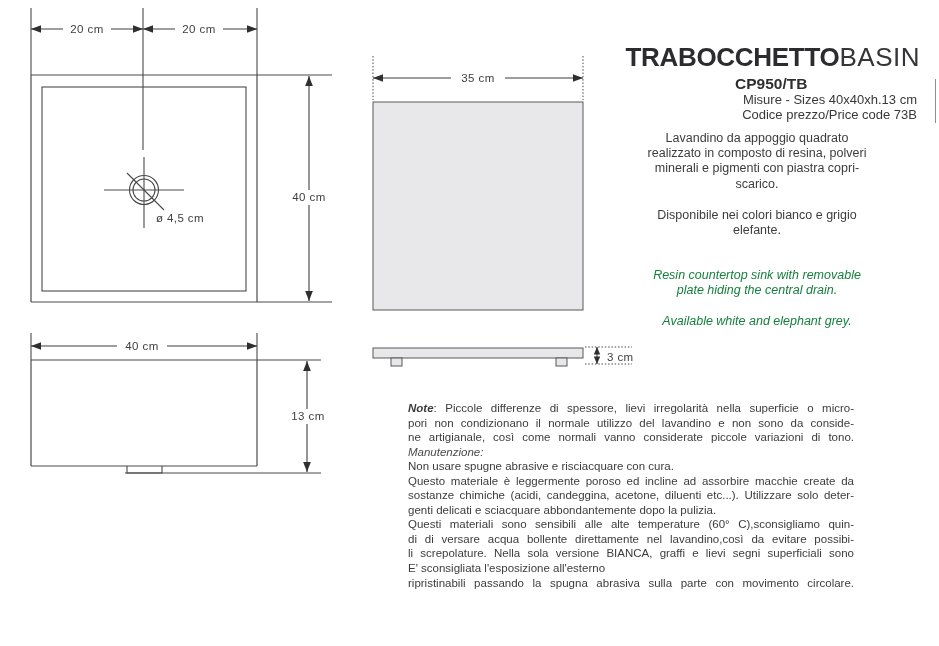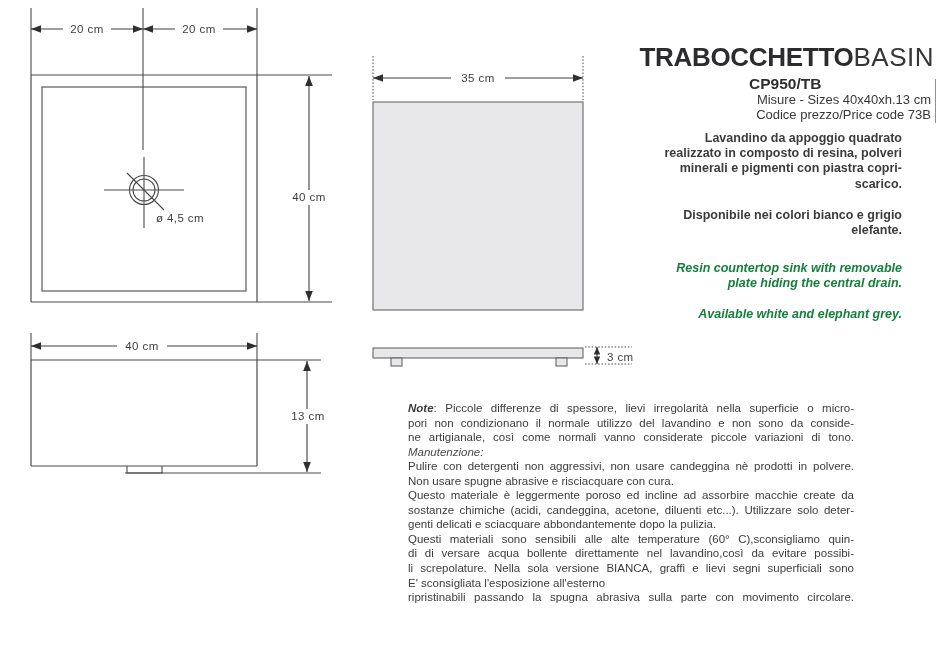--- a/index.html
+++ b/index.html
@@ -11,33 +11,33 @@
   #drawings{position:absolute;left:0;top:0;}
   .dwg-line{stroke:#4a4a4c;stroke-width:1.2;fill:none;}
   .ext{stroke:#4a4a4c;stroke-width:1.1;fill:none;}
   .dim{stroke:#3f3f41;stroke-width:1.1;fill:none;}
   .dotted{stroke:#4a4a4c;stroke-width:1;fill:none;stroke-dasharray:1.5 1.8;}
   .arrow{fill:#2f2f31;stroke:none;}
   .grey-fill{fill:#e8e8ea;stroke:#58585a;stroke-width:1;}
   .white-mask{fill:#ffffff;stroke:none;}
   .dim-label{font-family:"Liberation Sans",sans-serif;font-size:11.5px;fill:#3e3e40;letter-spacing:.4px;}
   
-  .product-header{position:absolute;top:44px;right:5px;text-align:right;}
+  .product-header{position:absolute;top:44px;right:19px;text-align:right;}
   .title-row{font-size:26px;line-height:26px;color:#2c2c2e;letter-spacing:-.3px;white-space:nowrap;}
   .title-bold{font-weight:bold;}
   .title-light{font-weight:normal;letter-spacing:.5px;color:#353537;}
   .model{font-size:15.5px;font-weight:bold;margin-top:5px;line-height:17px;color:#2e2e30;padding-right:3px;text-align:center;}
   .meta{font-size:13px;line-height:15px;color:#38383a;padding-right:3px;}
   .side-rule{position:absolute;top:79px;right:3px;width:1px;height:44px;background:#8f8f91;}
   
-  .description{position:absolute;top:131px;right:37px;width:290px;text-align:right;
-    font-size:12.5px;line-height:15.2px;font-weight:bold;}
+  .description{position:absolute;top:131px;right:37px;width:290px;text-align:center;
+    font-size:12.5px;line-height:15.2px;}
   .description p{margin:0;white-space:pre-line;}
   .description p:nth-child(1){margin-bottom:16px;}
-  .description p:nth-child(2){margin-bottom:23px;}
+  .description p:nth-child(2){margin-bottom:30px;}
   .description p:nth-child(3){margin-bottom:15px;}
   .description p.en{font-style:italic;color:#15803d;}
   
   .note-block{position:absolute;left:408px;top:401px;width:446px;font-size:11.5px;line-height:14.55px;}
   .note-line{text-align:left;}
   .note-line.just{text-align:justify;text-align-last:justify;}
   .note-line.ital{font-style:italic;color:#4a4a4c;}
   .note-prefix{font-weight:bold;font-style:italic;}
 </style>
 </head>
@@ -151,21 +151,20 @@
     <p class="en">Resin countertop sink with removable
 plate hiding the central drain.</p>
     <p class="en">Available white and elephant grey.</p>
   </section>
 
 <section class="note-block">
     <div class="note-line just"><span class="note-prefix">Note</span>: Piccole differenze di spessore, lievi irregolarità nella superficie o micro-</div>
     <div class="note-line just">pori non condizionano il normale utilizzo del lavandino e non sono da conside-</div>
     <div class="note-line just">ne artigianale, così come normali vanno considerate piccole variazioni di tono.</div>
     <div class="note-line ital">Manutenzione:</div>
-    <div class="note-line just">Pulire con detergenti non aggressivi, non usare candeggina nè prodotti in polvere.</div>
     <div class="note-line">Non usare spugne abrasive e risciacquare con cura.</div>
     <div class="note-line just">Questo materiale è leggermente poroso ed incline ad assorbire macchie create da</div>
     <div class="note-line just">sostanze chimiche (acidi, candeggina, acetone, diluenti etc...). Utilizzare solo deter-</div>
     <div class="note-line">genti delicati e sciacquare abbondantemente dopo la pulizia.</div>
     <div class="note-line just">Questi materiali sono sensibili alle alte temperature (60° C),sconsigliamo quin-</div>
     <div class="note-line just">di di versare acqua bollente direttamente nel lavandino,così da evitare possibi-</div>
     <div class="note-line just">li screpolature. Nella sola versione BIANCA, graffi e lievi segni superficiali sono</div>
     <div class="note-line">E' sconsigliata l'esposizione all'esterno</div>
     <div class="note-line just">ripristinabili passando la spugna abrasiva sulla parte con movimento circolare.</div>
   </section>

